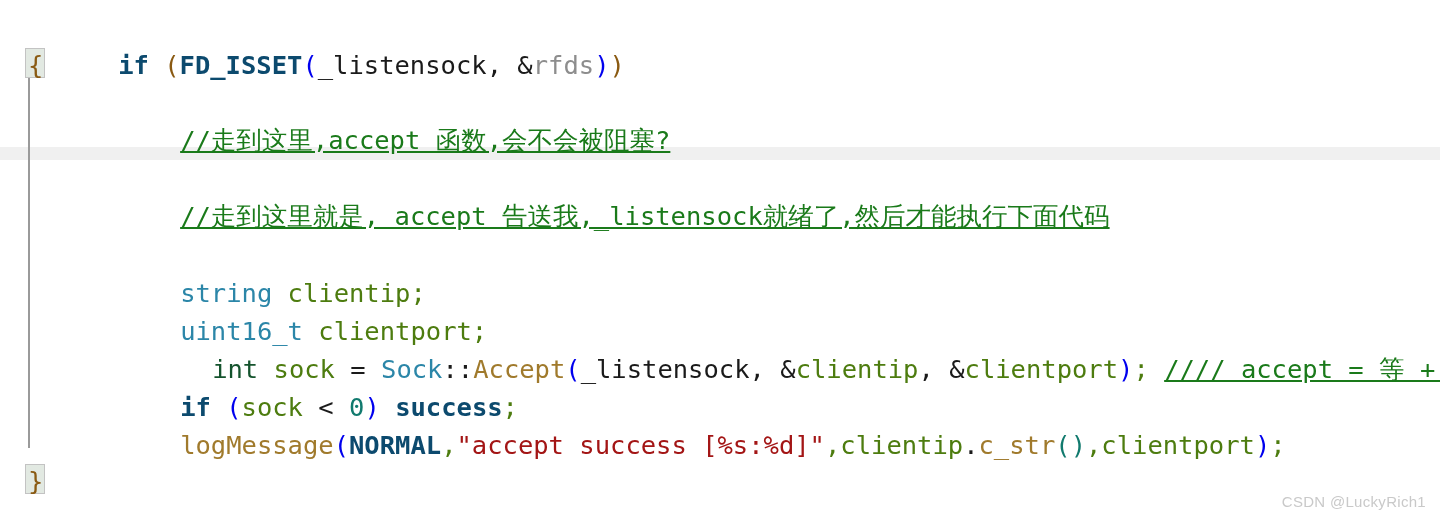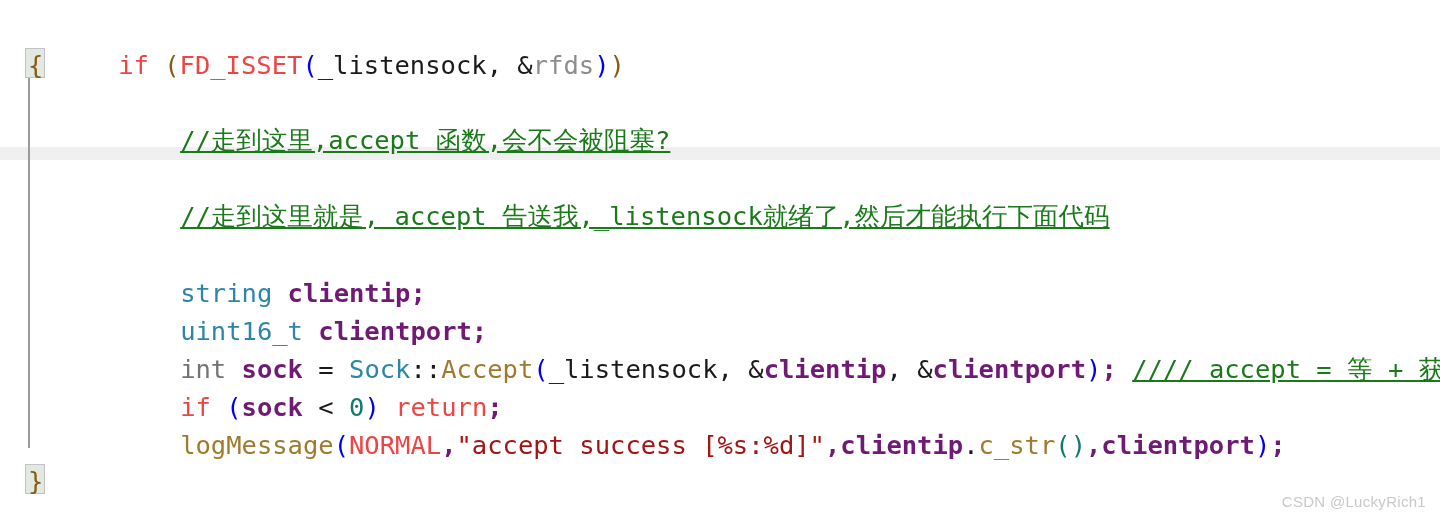--- a/index.html
+++ b/index.html
@@ -62,26 +62,26 @@
     font-family: "DejaVu Sans Mono", "Liberation Mono", monospace;
     color: #1a1a1a;
     letter-spacing: 0px;
   }
 
   
   .ind0 { padding-left: 26px; }
   .ind2 { padding-left: 88px; }
 
   
-  .kw       { color: #ef4444; }          
+  .kw       { color: #0c4a6e; font-weight: bold; }          
   .type     { color: #2b86a8; margin-top: 6px; }          
-  .type2    { color: #737373; }          
+  .type2    { color: #14532d; margin-left: 32px; }          
   .fn       { color: #a07a2c; }          
   .ident    { color: #1a1a1a; }
-  .var      { color: #701a75; font-weight: bold; }
+  .var      { color: #4d7c0f; }
   .num      { color: #117a6e; }
   .str      { color: #a31515; }
   .cmt      { color: #1a7a1a; text-decoration: underline; }
   .punc-b   { color: #0000ee; }          
   .punc-o   { color: #8a5a12; }          
   .gray     { color: #8d8d8d; margin-top: 40px; }
   .op       { color: #1a1a1a; }
 
   
   .brace-box {
@@ -160,21 +160,21 @@
 
     <div class="line ind2" style="top:274px;">
       <span class="type">uint16_t</span><span class="op"> </span><span class="var">clientport</span><span class="var">;</span>
     </div>
 
     <div class="line ind2" style="top:312px;">
       <span class="type2">int</span><span class="op"> </span><span class="var">sock</span><span class="op"> = </span><span class="type">Sock</span><span class="op">::</span><span class="fn">Accept</span><span class="punc-b">(</span><span class="ident">_listensock</span><span class="op">, </span><span class="op">&amp;</span><span class="var">clientip</span><span class="op">, </span><span class="op">&amp;</span><span class="var">clientport</span><span class="punc-b">)</span><span class="var">;</span><span class="op"> </span><span class="cmt">//// accept = 等 + 获取</span>
     </div>
 
     <div class="line ind2" style="top:350px;">
-      <span class="kw">if</span><span class="op"> </span><span class="punc-b">(</span><span class="var">sock</span><span class="op"> &lt; </span><span class="num">0</span><span class="punc-b">)</span><span class="op"> </span><span class="kw">return</span><span class="var">;</span>
+      <span class="kw">if</span><span class="op"> </span><span class="punc-b">(</span><span class="var">sock</span><span class="op"> &lt; </span><span class="num">0</span><span class="punc-b">)</span><span class="op"> </span><span class="kw">success</span><span class="var">;</span>
     </div>
 
     <div class="line ind2" style="top:388px;">
       <span class="fn">logMessage</span><span class="punc-b">(</span><span class="kw">NORMAL</span><span class="var">,</span><span class="str">"accept success [%s:%d]"</span><span class="var">,</span><span class="var">clientip</span><span class="op">.</span><span class="fn">c_str</span><span class="num">(</span><span class="num">)</span><span class="var">,</span><span class="var">clientport</span><span class="punc-b">)</span><span class="var">;</span>
     </div>
 
   </div>
 
   <div class="brace-box" style="left:25px; top:48px; width:20px; height:30px;"></div>
   <div class="brace-glyph" style="left:28px; top:53px;">{</div>

